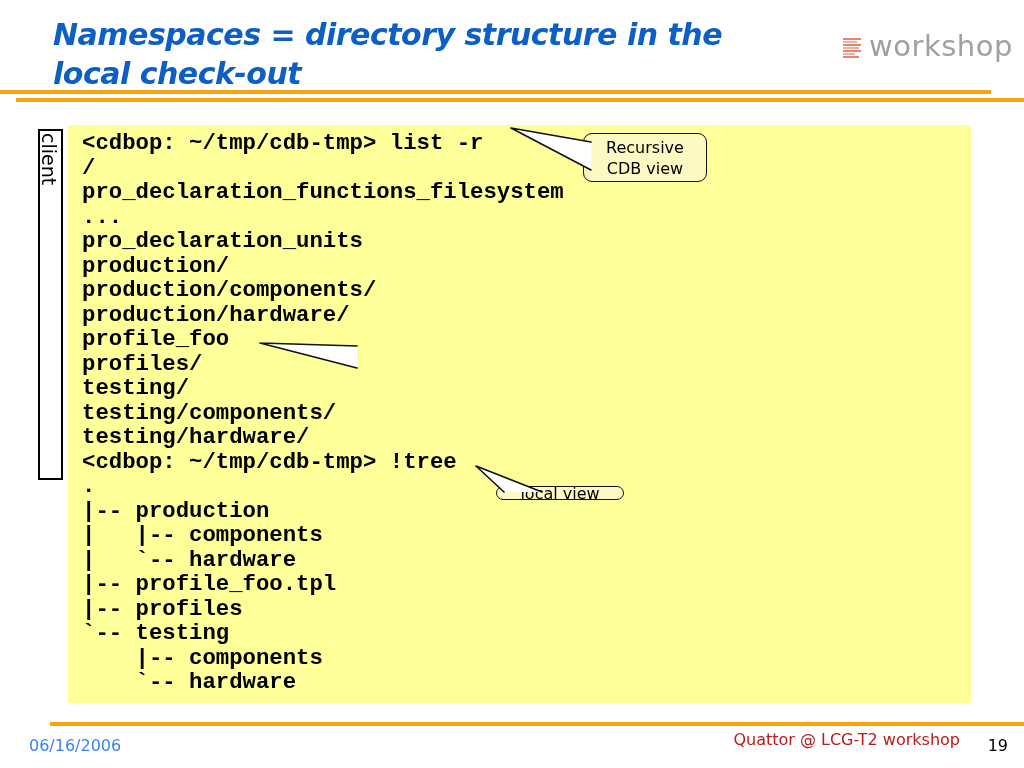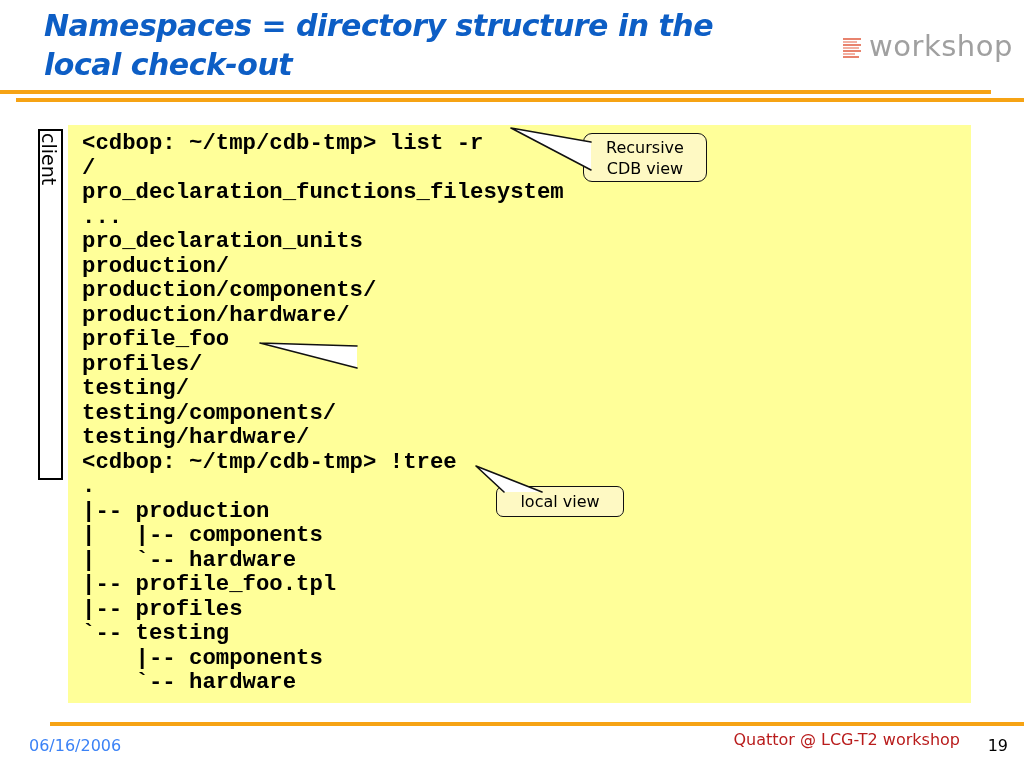--- a/index.html
+++ b/index.html
@@ -5,21 +5,21 @@
   html,body{margin:0;padding:0;}
   body{
     width:1024px;height:768px;overflow:hidden;
     font-family:"DejaVu Sans","Liberation Sans",sans-serif;
     background:#ffffff;
   }
   .slide{position:relative;width:1024px;height:768px;background:#fff;}
 
   
   .page-title{
-    position:absolute;left:44px;top:6px;margin:0;
+    position:absolute;left:44px;top:6px;margin:9px;
     font-family:"DejaVu Sans","Liberation Sans",sans-serif;
     font-size:30px;line-height:39px;font-weight:bold;font-style:italic;
     color:var(--title-blue,#0D5EC5);
     white-space:pre-line;letter-spacing:-0.5px;
   }
   .logo{position:absolute;left:843px;top:28px;display:flex;align-items:center;}
   .logo-icon{margin-top:10px;margin-right:6px;}
   .logo-text{
     font-size:29px;color:var(--logo-gray,#A0A0A0);font-weight:400;
     letter-spacing:0.5px;
@@ -52,21 +52,21 @@
   
   .callout{
     position:absolute;box-sizing:border-box;background:#fef9c3;
     border:1.6px solid #111;z-index:10;
     display:flex;align-items:center;justify-content:center;
     font-size:16px;line-height:21px;color:#000;text-align:center;
     white-space:pre-line;
   }
   .callout-recursive{left:583px;top:133px;width:124px;height:49px;border-radius:9px;}
   .callout-oldstuff{left:348px;top:334px;width:190px;height:48px;border-radius:11px;}
-  .callout-localview{left:496px;top:486px;width:128px;height:31px;border-radius:7px;}
+  .callout-localview{left:496px;top:486px;width:128px;height:14px;border-radius:7px;}
 
   .tails{position:absolute;left:0;top:0;width:1024px;height:768px;z-index:20;pointer-events:none;}
   .tails polygon{fill:#ffffff;stroke:none;}
   .tails path{fill:none;stroke:#111;stroke-width:1.6px;stroke-linecap:round;}
 
   
   .footer-rule{position:absolute;left:50px;top:722px;width:974px;height:4px;background:var(--accent-orange,#F6A314);}
   .footer-date{position:absolute;left:29px;top:736px;font-size:16px;color:#3b82f6;}
   .footer-title{position:absolute;left:0;top:730px;width:960px;text-align:right;font-size:16px;color:#b91c1c;}
   .footer-page{position:absolute;right:16px;top:736px;font-size:16px;color:#000;}

